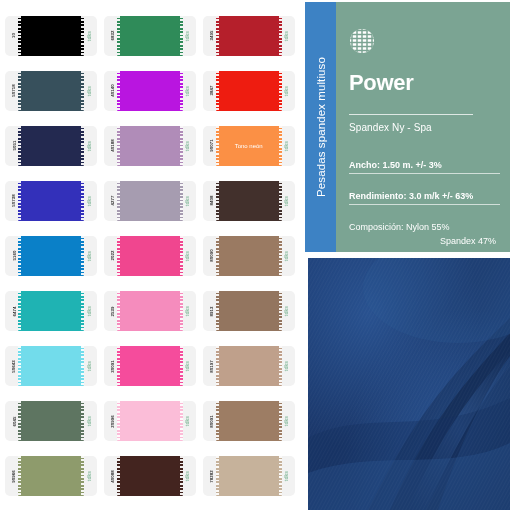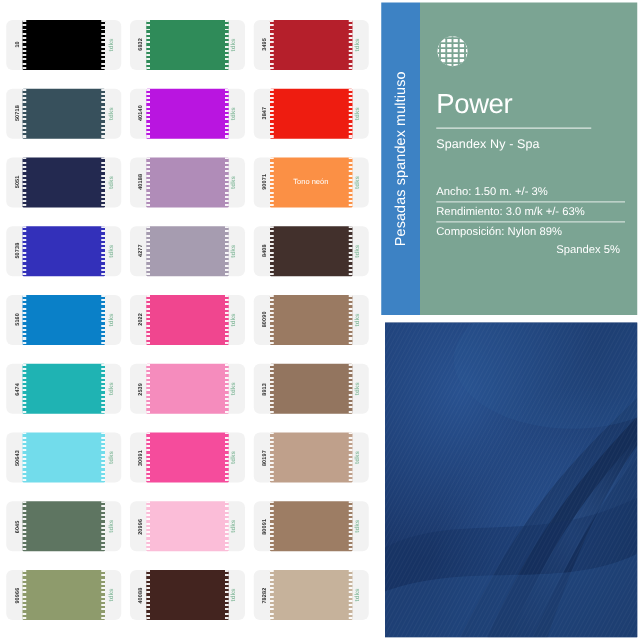--- a/index.html
+++ b/index.html
@@ -106,33 +106,33 @@
   .info-body {
     flex: 1; height: 100%;
     background: #7ba493;
     padding: 26px 10px 10px 13px;
     color: #ffffff;
     position: relative;
   }
   .logo-icon { width: 26px; height: 26px; display: block; margin-bottom: 18px; }
   .title {
     font-size: 22px;
-    font-weight: normal;
+    font-weight: bold;
     letter-spacing: -0.3px;
     line-height: 1;
-    margin-bottom: 8px;
+    margin-bottom: 20px;
   }
   .title-rule {
     height: 1px; background: rgba(255,255,255,0.75);
     width: 124px; margin-bottom: 7px;
   }
   .subtitle { font-size: 10px; letter-spacing: 0.1px; margin-bottom: 26px; }
   .spec-list { font-size: 9px; line-height: 1.45; }
   .spec-row { position: relative; padding-bottom: 1px; }
-  .spec-row.ruled { border-bottom: 1px solid rgba(255,255,255,0.65); margin-bottom: 1px; }
+  .spec-row.ruled { border-bottom: 1px solid rgba(255,255,255,0.65); margin-bottom: 16px; font-weight: bold; }
   .spec-row.indent { text-align: right; padding-right: 4px; }
 
   .fabric-photo {
     position: absolute; left: 8px; top: 258px;
     width: 202px; height: 252px;
     background: #1b3a70;
     overflow: hidden;
   }
   .fabric-photo svg { display: block; width: 100%; height: 100%; }
 </style>
@@ -479,22 +479,22 @@
           </svg>
         </span>
 
         <div class="title">Power</div>
         <div class="title-rule"></div>
         <div class="subtitle">Spandex Ny - Spa</div>
 
         <div class="spec-list">
           <div class="spec-row ruled">Ancho: 1.50 m. +/- 3%</div>
           <div class="spec-row ruled">Rendimiento: 3.0 m/k +/- 63%</div>
-          <div class="spec-row">Composición: Nylon 89%</div>
-          <div class="spec-row indent">Spandex 5%</div>
+          <div class="spec-row">Composición: Nylon 55%</div>
+          <div class="spec-row indent">Spandex 47%</div>
         </div>
 
       </div>
     </div>
 
     <div class="fabric-photo">
       <svg viewBox="0 0 202 252" preserveAspectRatio="none" xmlns="http://www.w3.org/2000/svg">
         <defs>
           <linearGradient id="bg" x1="0" y1="0" x2="1" y2="1">
             <stop offset="0%" stop-color="#1d3d74"></stop>

